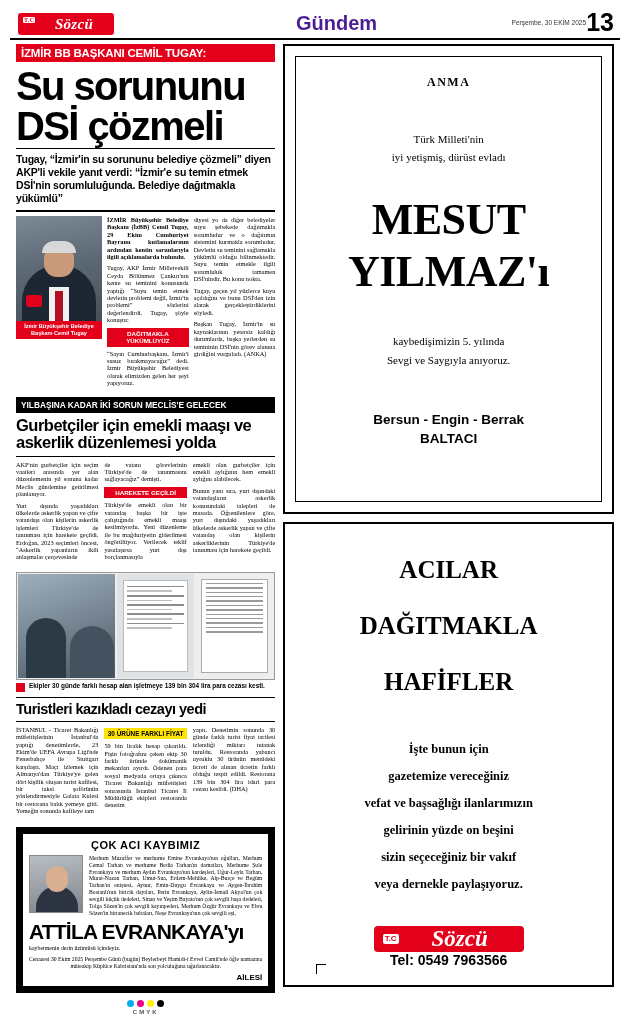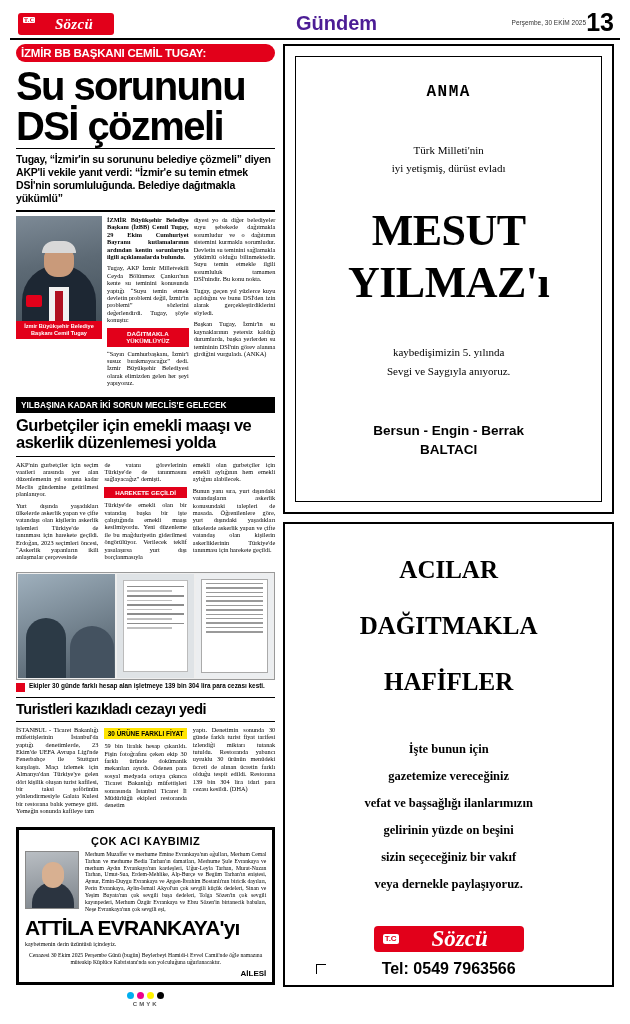--- a/index.html
+++ b/index.html
@@ -57,21 +57,20 @@
   .left-col { width:265px; }
   .right-col { width:338px; }
 
   
   .kicker {
     background:#e2001a; color:#fff;
     font-family:"Liberation Sans", sans-serif;
     font-weight:bold; font-size:11.5px;
     padding:3px 5px 3px 5px;
     letter-spacing:-.2px;
-    border-radius:9px;
   }
 
   .headline {
     font-family:"Liberation Sans", sans-serif;
     font-weight:bold;
     font-size:40px; line-height:40px;
     letter-spacing:-1.6px;
     margin:4px 0 2px 0;
   }
   .deck {
@@ -194,21 +193,21 @@
   }
   .yellowbar {
     background:#ffe400; color:#000;
     font-family:"Liberation Sans", sans-serif;
     font-weight:bold; font-size:6.4px;
     padding:2px 3px; margin:2px 0 3px 0; text-align:center;
   }
 
   
   .obit {
-    border:3px solid #000000; margin-top:8px; padding:5px 6px 4px 6px;
+    border:7px solid #000000; margin-top:8px; padding:5px 6px 4px 6px;
   }
   .obit-title {
     text-align:center; font-family:"Liberation Sans", sans-serif;
     font-weight:bold; font-size:11px; letter-spacing:.5px;
     margin-bottom:4px;
   }
   .obit-top { display:flex; gap:6px; }
   .obit-photo {
     width:54px; height:58px; flex:none;
     background:linear-gradient(170deg,#b9bec3,#7e858c);
@@ -242,23 +241,23 @@
 
   
   .ad {
     border:2px solid #000;
     padding:10px;
     text-align:center;
   }
   .ad-anma { height:470px; display:flex; flex-direction:column; }
   .anma-inner { border:1px solid #000; flex:1; padding:18px 14px; display:flex; flex-direction:column; }
   .anma-title {
-    font-family:Liberation Mono, monospace;
-    font-weight:bold; font-size:16px; letter-spacing:1.5px;
-    margin-top:8px;
+    font-family:Liberation Serif, serif;
+    font-weight:bold; font-size:12px; letter-spacing:1.5px;
+    margin-top:0;
   }
   .anma-l1 { font-size:11px; margin-top:40px; line-height:18px; }
   .anma-big {
     font-family:"Liberation Serif", serif;
     font-weight:bold; font-size:44px; line-height:52px;
     letter-spacing:-.5px; margin-top:28px;
   }
   .anma-l2 { font-size:11px; margin-top:34px; line-height:19px; }
   .anma-signers {
     font-family:"Liberation Sans", sans-serif;
@@ -287,21 +286,21 @@
     position:absolute; left:9px; top:8px; font-size:8px; line-height:8px;
     background:#fff; color:#e2001a; font-weight:bold; padding:1px 2px; border-radius:2px;
     font-family:"Liberation Sans", sans-serif;
   }
   .ad-logo .word {
     color:#fff; font-weight:bold; font-size:23px; font-style:italic;
     padding-left:22px; font-family:"Liberation Serif", serif;
   }
   .ad-tel {
     font-family:"Liberation Sans", sans-serif;
-    font-weight:bold; font-size:16px; margin-top:8px;
+    font-weight:bold; font-size:14px; 
   }
   .crop-mark { position:absolute; width:10px; height:10px; }
   .crop-mark.tl { left:316px; top:964px; border-left:1px solid #000; border-top:1px solid #000;}
 </style>
 </head>
 <body>
 
 <div class="page">
 
   <div class="masthead">

